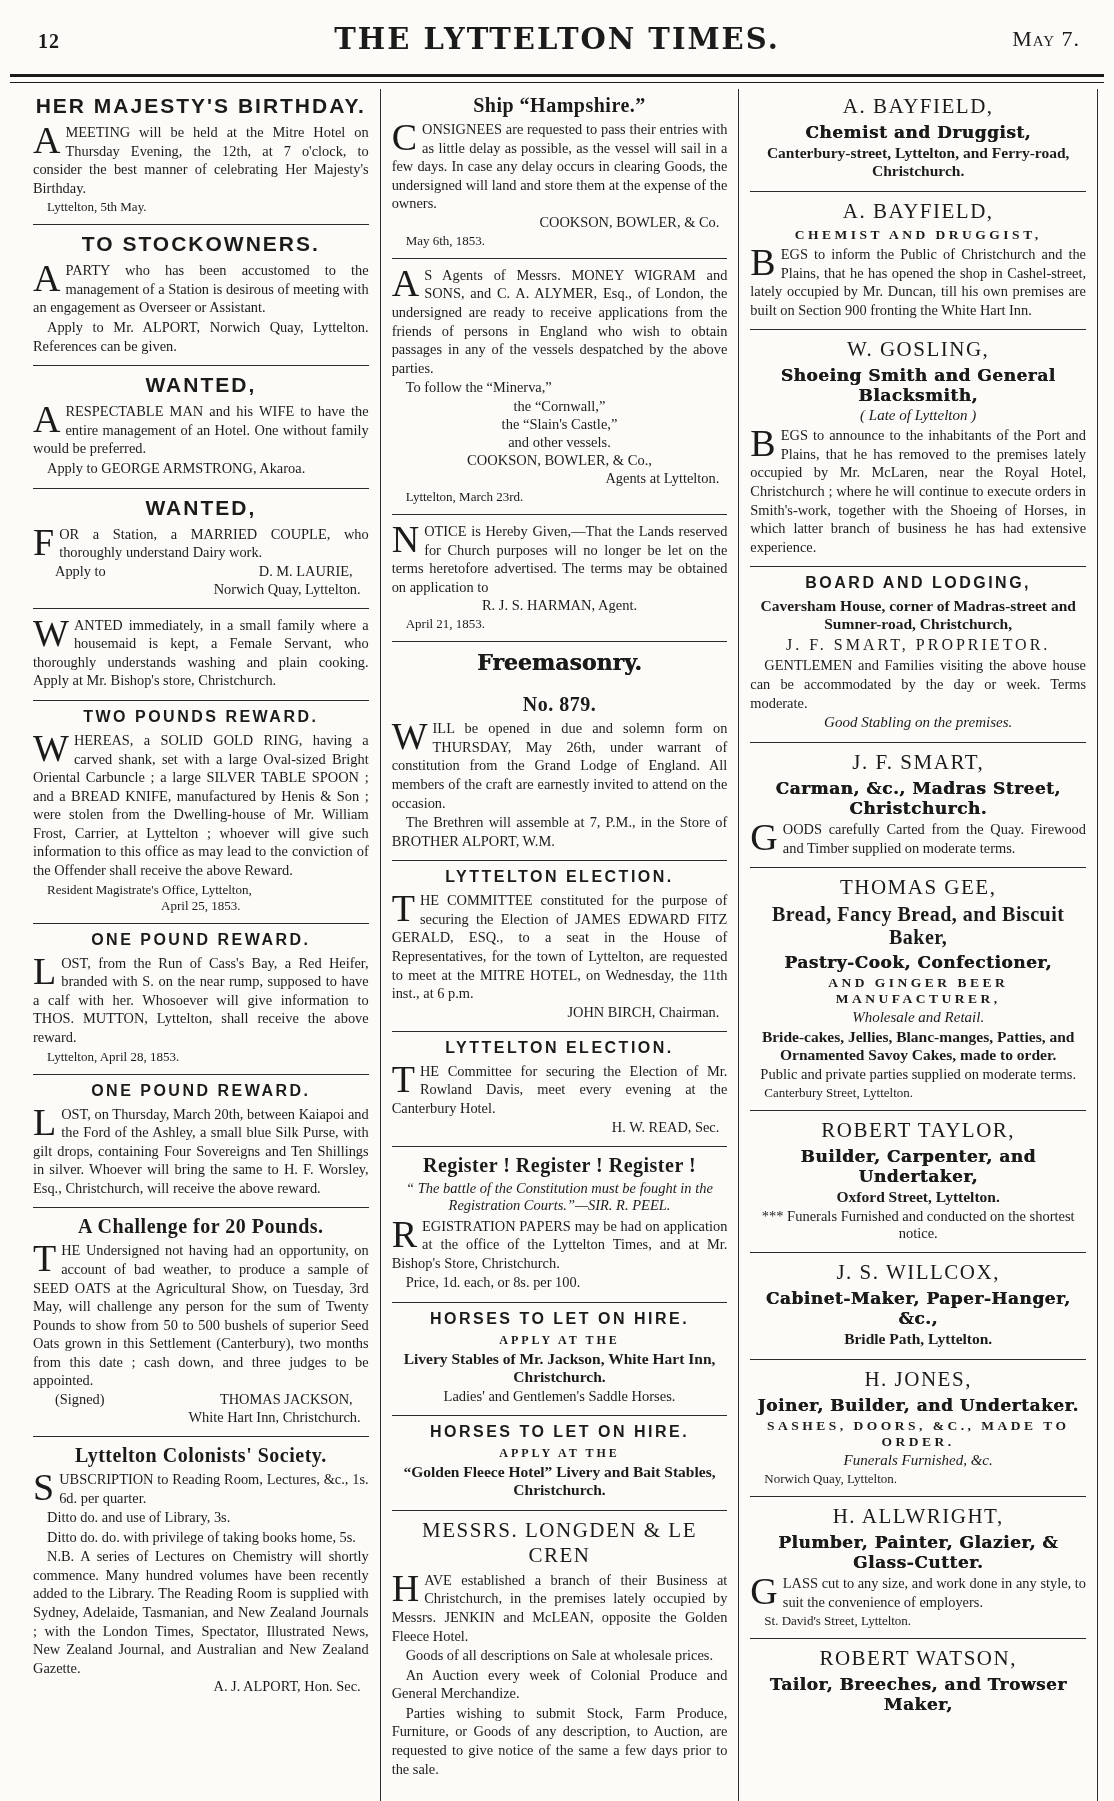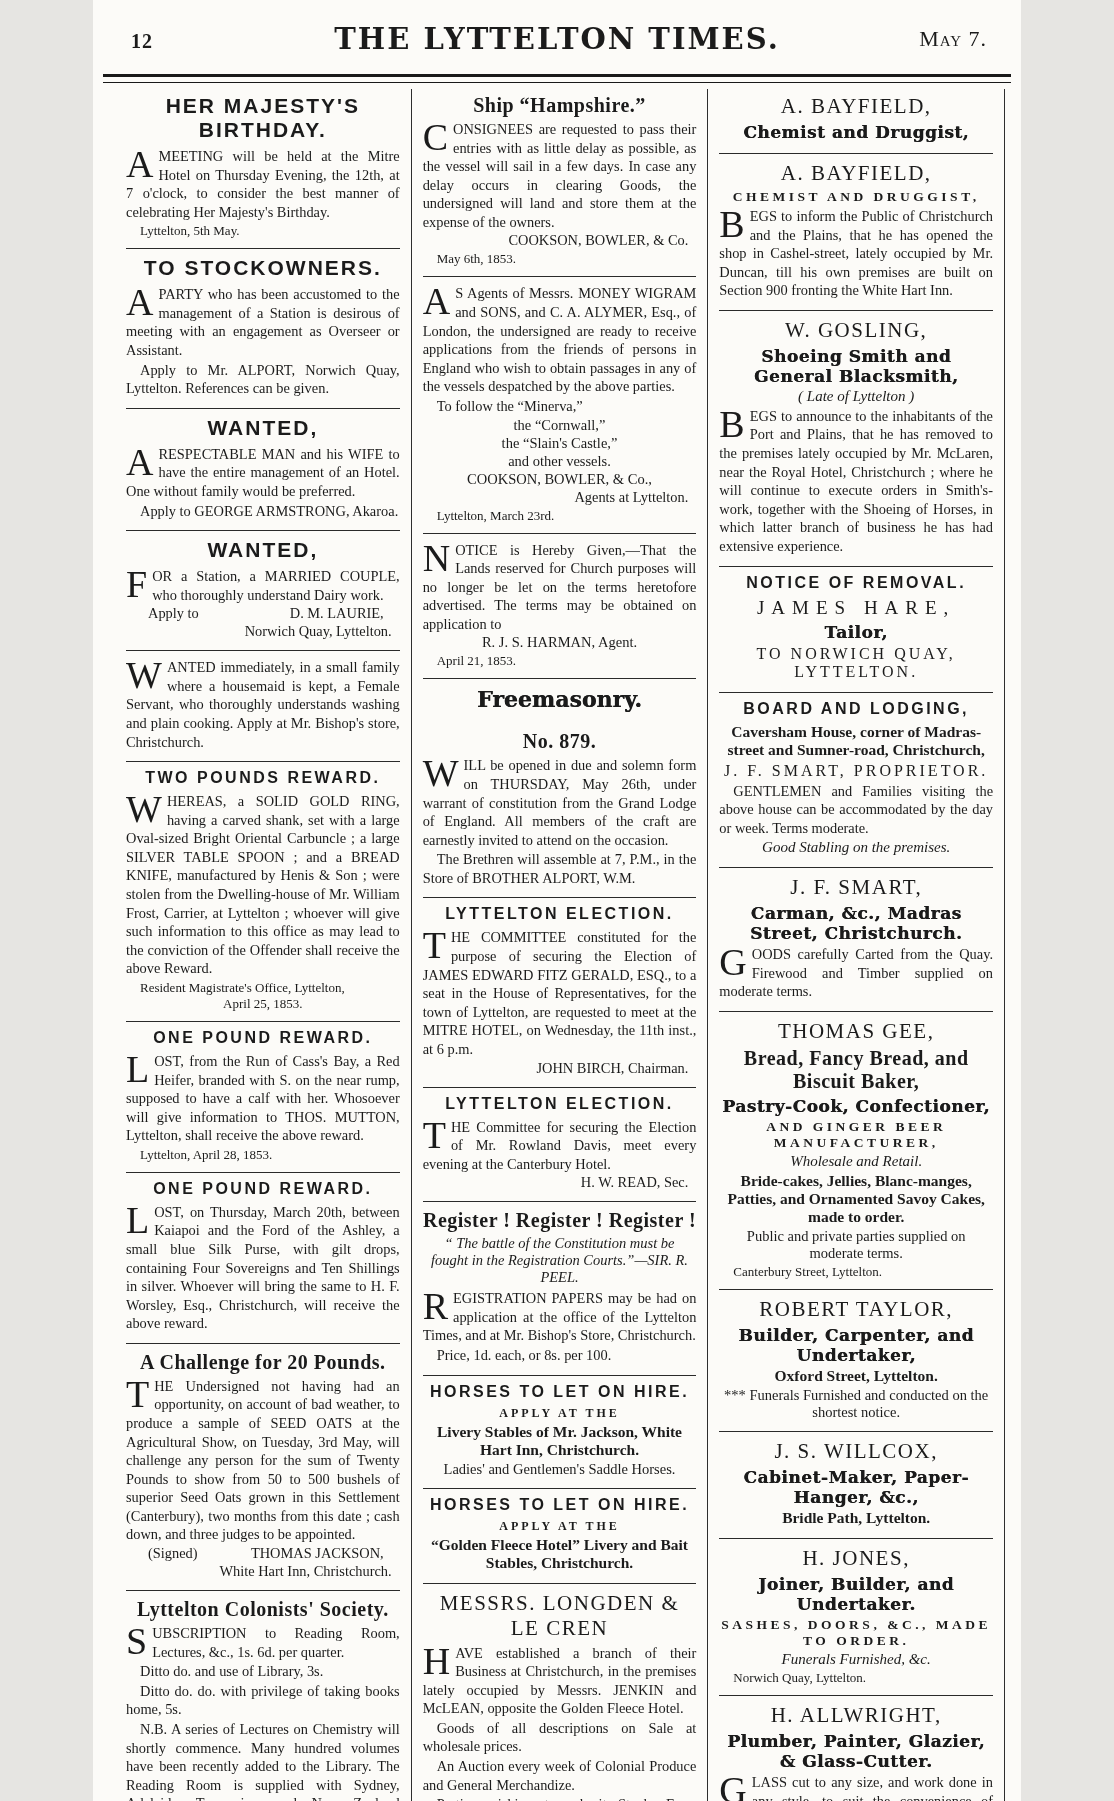--- a/index.html
+++ b/index.html
@@ -1,17 +1,17 @@
 <!DOCTYPE html>
 <html><head>
 <meta charset="utf-8">
 <style>
   html,body{margin:0;padding:0;background:#e6e5e2;}
   .page{
-    position:relative; width:928px; height:1801px; margin:0 auto;
+    position:relative; width:1114px; height:1801px; margin:0 auto;
     background:#fcfbf8; color:#1b1b1b; overflow:hidden;
     font-family:"Liberation Serif", serif;
   }
   
   .hdr{position:relative; height:46px; padding-top:22px;}
   .pgnum{position:absolute; left:38px; top:30px; font-size:20px; font-weight:bold; letter-spacing:1px;}
   .masthead{display:block; text-align:center; font-family:"DejaVu Serif", serif;
     font-weight:bold; font-size:29px; letter-spacing:2px;}
   .issue-date{position:absolute; right:34px; top:26px; font-size:22px; font-variant:small-caps; letter-spacing:1px;}
   .hdr-rule{margin:6px 10px 0 10px; height:5px; border-top:3px solid #191919; border-bottom:1px solid #191919;}
@@ -181,37 +181,32 @@
           <p class="pd"><span class="dropcap">H</span>AVE established a branch of their Business at Christchurch, in the premises lately occupied by Messrs. JENKIN and McLEAN, opposite the Golden Fleece Hotel.</p>
           <p class="p">Goods of all descriptions on Sale at wholesale prices.</p>
           <p class="p">An Auction every week of Colonial Produce and General Merchandize.</p>
           <p class="p">Parties wishing to submit Stock, Farm Produce, Furniture, or Goods of any description, to Auction, are requested to give notice of the same a few days prior to the sale.</p>
         </div>
       </div>
     <div class="col">
         <div class="ad">
           <div class="h2">A. BAYFIELD,</div>
           <div class="bl">Chemist and Druggist,</div>
+          <div class="b">Canterbury-street, Lyttelton, and Ferry-road, Christchurch.</div>
         </div>
         <div class="ad">
           <div class="h2">A. BAYFIELD,</div>
           <div class="sc2">CHEMIST AND DRUGGIST,</div>
           <p class="pd"><span class="dropcap">B</span>EGS to inform the Public of Christchurch and the Plains, that he has opened the shop in Cashel-street, lately occupied by Mr. Duncan, till his own premises are built on Section 900 fronting the White Hart Inn.</p>
         </div>
         <div class="ad">
           <div class="h2">W. GOSLING,</div>
           <div class="bl">Shoeing Smith and General Blacksmith,</div>
           <div class="it">( Late of Lyttelton )</div>
           <p class="pd"><span class="dropcap">B</span>EGS to announce to the inhabitants of the Port and Plains, that he has removed to the premises lately occupied by Mr. McLaren, near the Royal Hotel, Christchurch ; where he will continue to execute orders in Smith's-work, together with the Shoeing of Horses, in which latter branch of business he has had extensive experience.</p>
-        </div>
-        <div class="ad">
-          <div class="h1s">NOTICE OF REMOVAL.</div>
-          <div class="h2sp">JAMES HARE,</div>
-          <div class="bl">Tailor,</div>
-          <div class="caps">TO NORWICH QUAY, LYTTELTON.</div>
         </div>
         <div class="ad">
           <div class="h1s">BOARD AND LODGING,</div>
           <div class="b">Caversham House, corner of Madras-street and Sumner-road, Christchurch,</div>
           <div class="caps">J. F. SMART, PROPRIETOR.</div>
           <p class="p">GENTLEMEN and Families visiting the above house can be accommodated by the day or week. Terms moderate.</p>
           <div class="it">Good Stabling on the premises.</div>
         </div>
         <div class="ad">
           <div class="h2">J. F. SMART,</div>

